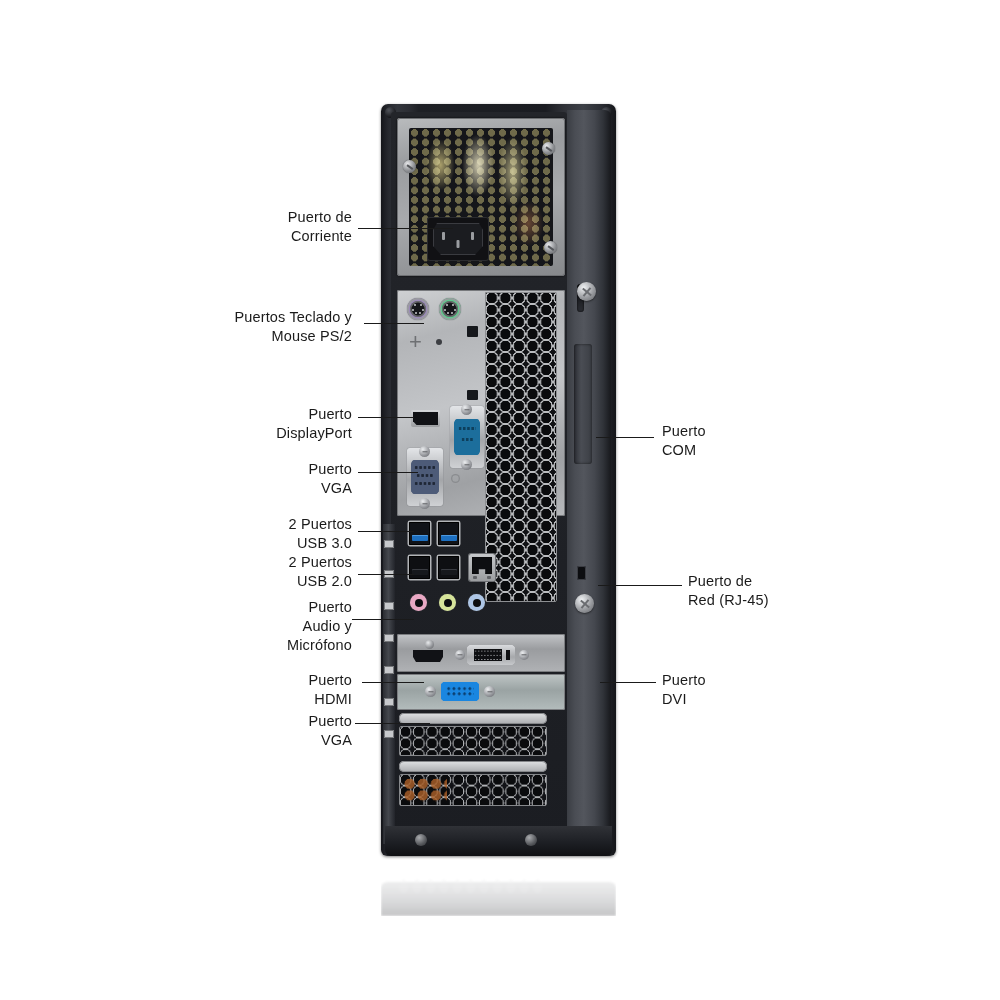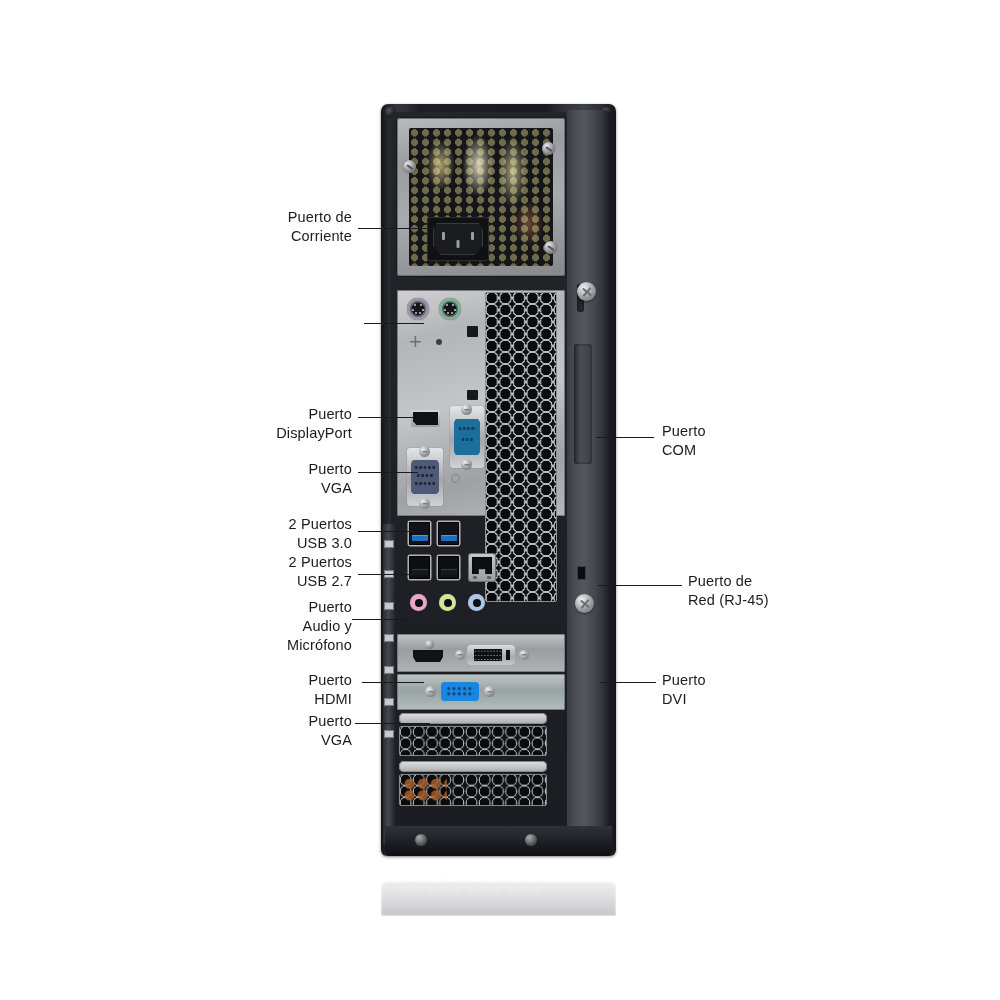--- a/index.html
+++ b/index.html
@@ -564,34 +564,36 @@
 
   <div id="reflection">
     <div class="refl-body"></div>
     <div class="refl-dots"></div>
   </div>
 
   <div class="callout left" style="right:648px; top:208px; width:200px;">Puerto de
 Corriente</div>
   <div class="leader" style="left:358px; top:228px; width:95px;"></div>
 
+  <div class="callout left" style="right:648px; top:308px; width:240px;">Puertos Teclado y
+Mouse PS/2</div>
   <div class="leader" style="left:364px; top:323px; width:60px;"></div>
 
   <div class="callout left" style="right:648px; top:405px; width:200px;">Puerto
 DisplayPort</div>
   <div class="leader" style="left:358px; top:417px; width:56px;"></div>
 
   <div class="callout left" style="right:648px; top:460px; width:200px;">Puerto
 VGA</div>
   <div class="leader" style="left:358px; top:472px; width:60px;"></div>
 
   <div class="callout left" style="right:648px; top:515px; width:200px;">2 Puertos
 USB 3.0
 2 Puertos
-USB 2.7</div>
+USB 2.0</div>
   <div class="leader" style="left:358px; top:531px; width:56px;"></div>
   <div class="leader" style="left:358px; top:574px; width:56px;"></div>
 
   <div class="callout left" style="right:648px; top:598px; width:200px;">Puerto
 Audio y
 Micrófono</div>
   <div class="leader" style="left:352px; top:619px; width:62px;"></div>
 
   <div class="callout left" style="right:648px; top:671px; width:200px;">Puerto
 HDMI</div>

